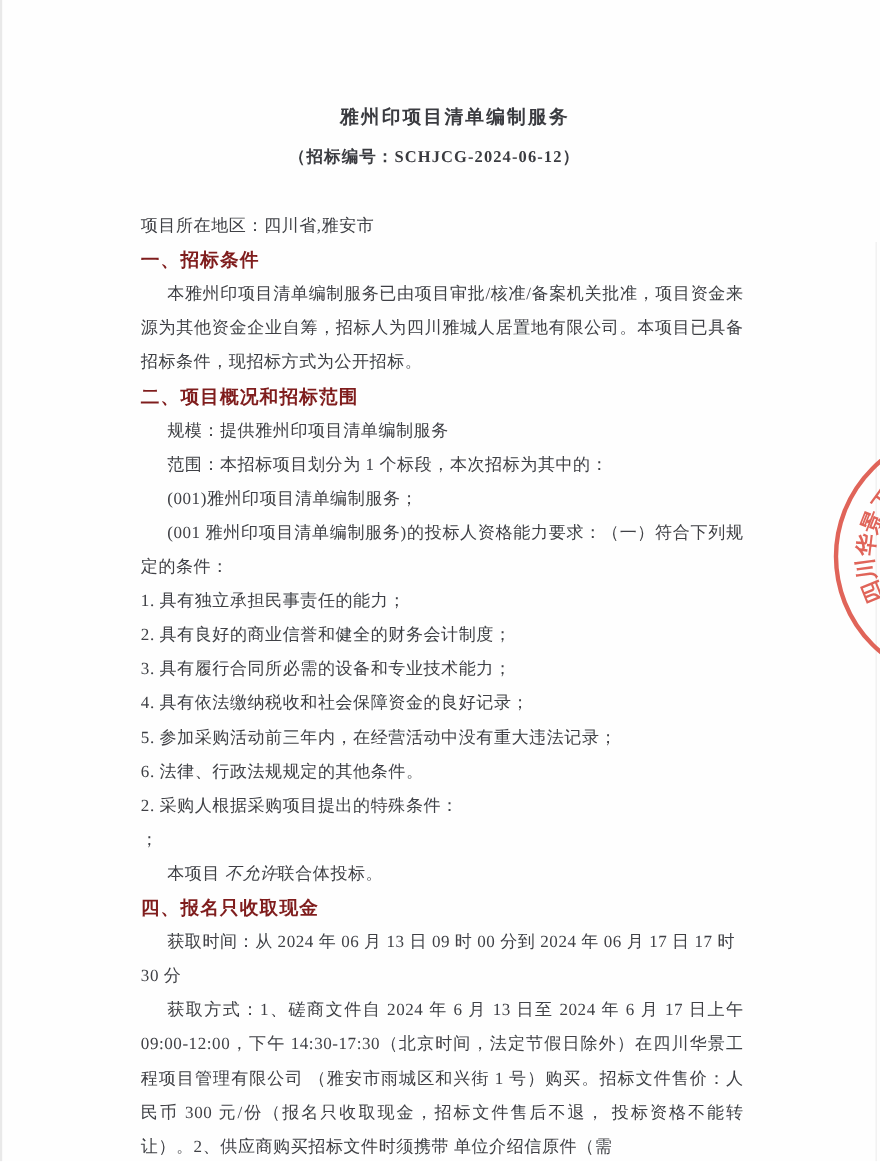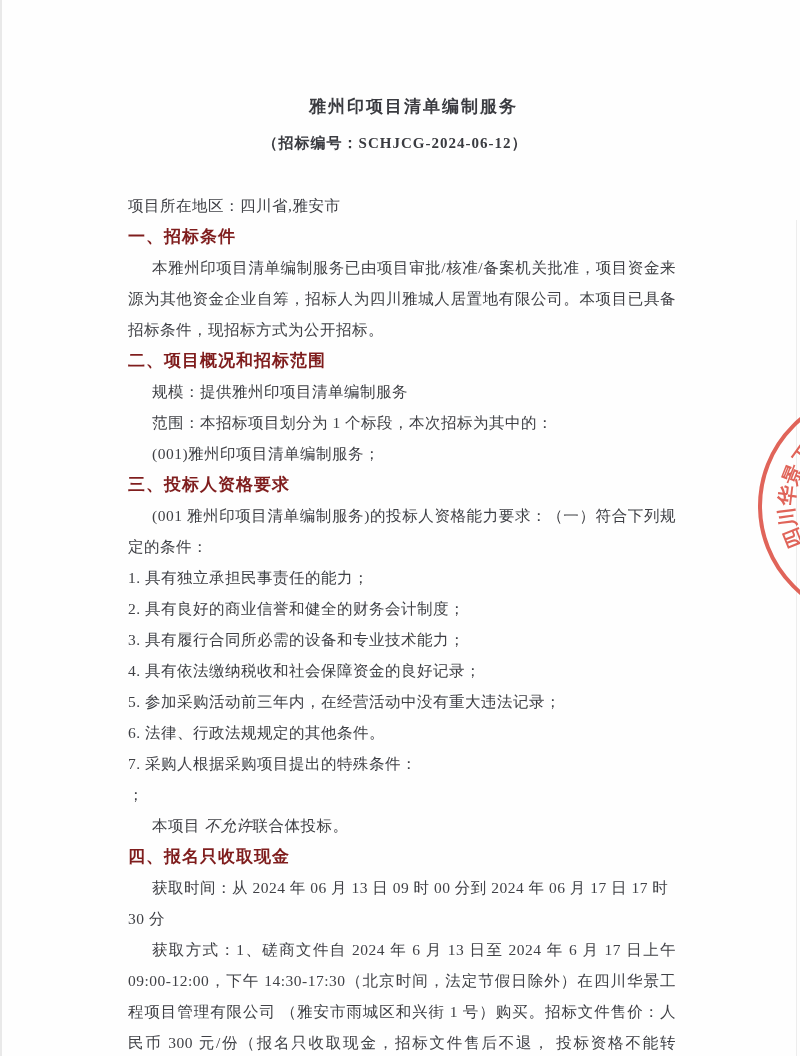--- a/index.html
+++ b/index.html
@@ -81,29 +81,28 @@
     <p class="line">项目所在地区：四川省,雅安市</p>
 
     <h2 class="h">一、招标条件</h2>
     <p class="line indent just">本雅州印项目清单编制服务已由项目审批/核准/备案机关批准，项目资金来源为其他资金企业自筹，招标人为四川雅城人居置地有限公司。本项目已具备招标条件，现招标方式为公开招标。</p>
 
     <h2 class="h">二、项目概况和招标范围</h2>
     <p class="line indent">规模：提供雅州印项目清单编制服务</p>
     <p class="line indent">范围：本招标项目划分为 1 个标段，本次招标为其中的：</p>
     <p class="line indent">(001)雅州印项目清单编制服务；</p>
 
-    <h2 class="h">三、投标人资格要求</h2>
     <p class="line indent just">(001 雅州印项目清单编制服务)的投标人资格能力要求：（一）符合下列规定的条件：</p>
     <p class="line">1. 具有独立承担民事责任的能力；</p>
     <p class="line">2. 具有良好的商业信誉和健全的财务会计制度；</p>
     <p class="line">3. 具有履行合同所必需的设备和专业技术能力；</p>
     <p class="line">4. 具有依法缴纳税收和社会保障资金的良好记录；</p>
     <p class="line">5. 参加采购活动前三年内，在经营活动中没有重大违法记录；</p>
     <p class="line">6. 法律、行政法规规定的其他条件。</p>
-    <p class="line">7. 采购人根据采购项目提出的特殊条件：</p>
+    <p class="line">2. 采购人根据采购项目提出的特殊条件：</p>
     <p class="line">；</p>
     <p class="line indent"><span>本项目 </span><span class="em-italic">不允许</span><span>联合体投标。</span></p>
 
     <h2 class="h">四、报名只收取现金</h2>
     <p class="line indent">获取时间：从 2024 年 06 月 13 日  09 时 00 分到 2024 年 06 月 17 日  17 时 30 分</p>
     <p class="line indent just">获取方式：1、磋商文件自 2024 年 6 月  13 日至 2024 年 6 月 17 日上午 09:00-12:00，下午 14:30-17:30（北京时间，法定节假日除外）在四川华景工程项目管理有限公司 （雅安市雨城区和兴街 1 号）购买。招标文件售价：人民币 300 元/份（报名只收取现金，招标文件售后不退， 投标资格不能转让）。2、供应商购买招标文件时须携带 单位介绍信原件（需</p>
   </div>
 
   <div class="stamp">
     <div class="stamp-ring"></div>

